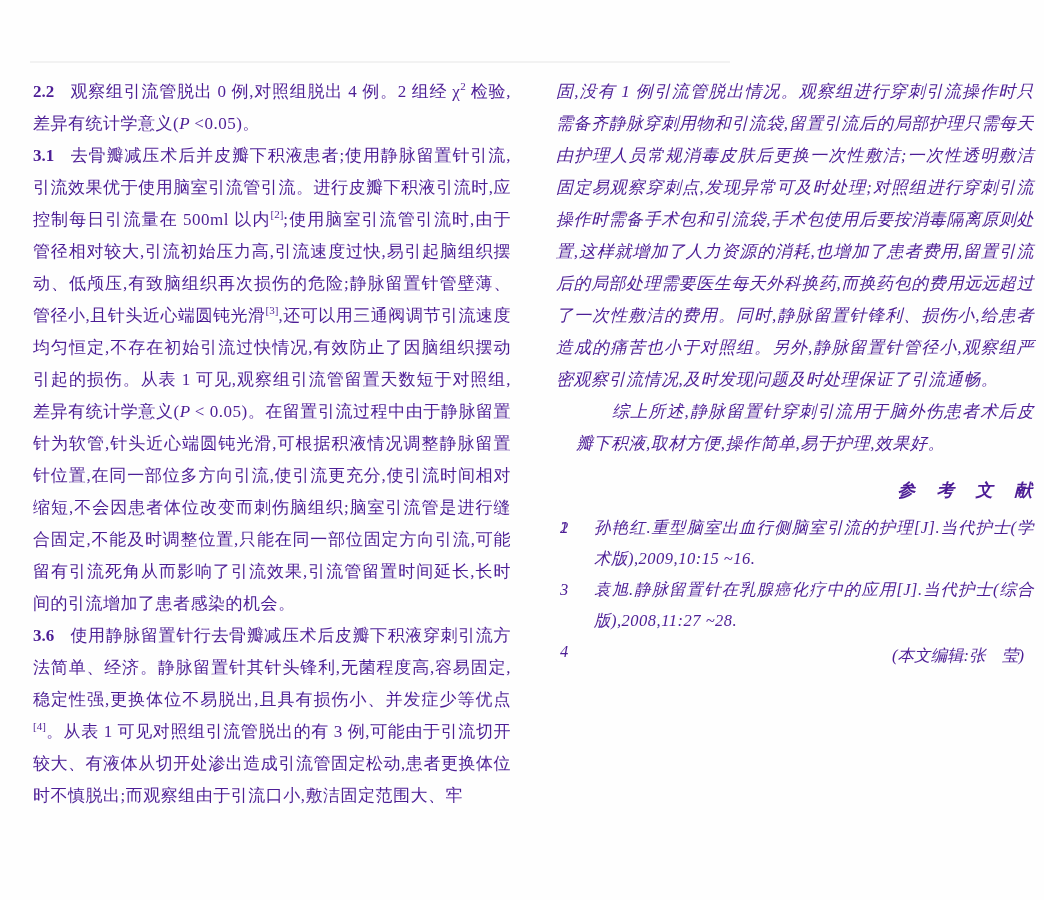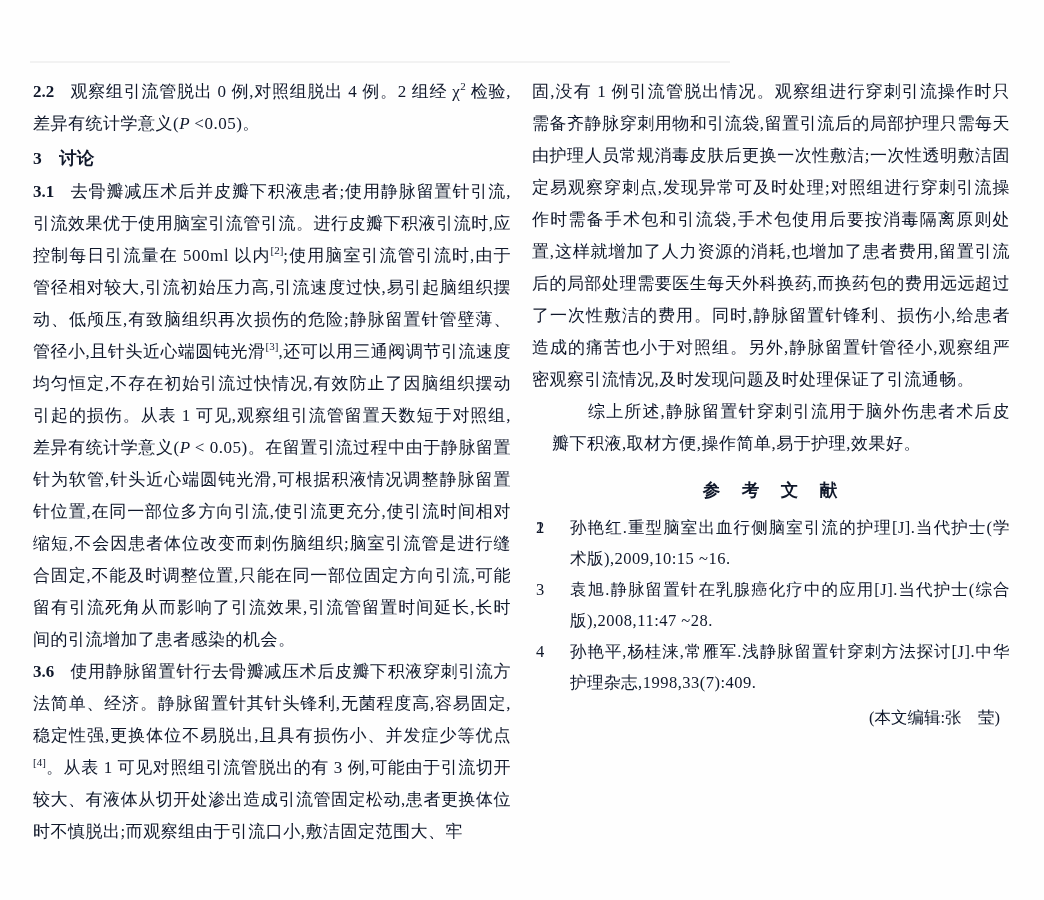--- a/index.html
+++ b/index.html
@@ -7,38 +7,38 @@
     padding: 0;
     background: #ffffff;
   }
   .page {
     position: relative;
     width: 1044px;
     height: 900px;
     background: #fefefe;
     overflow: hidden;
     font-family: "Liberation Serif", "DejaVu Serif", serif;
-    color: #0f172a;
+    color: #4c1d95;
   }
   .scan-artifact {
     position: absolute;
     left: 30px;
     top: 61px;
     width: 700px;
     height: 2px;
     background: #e9e9e9;
     opacity: .6;
   }
   .col {
     position: absolute;
     top: 76px;
     width: 478px;
   }
   .col-left  { left: 33px; }
-  .col-right { left: 532px; }
+  .col-right { left: 556px; font-style: italic; }
 
   .para {
     margin: 0;
     font-size: 17px;
     line-height: 32px;
     text-align: justify;
     letter-spacing: 0.5px;
   }
   .pnum {
     font-weight: bold;
@@ -64,21 +64,21 @@
   }
   .indent-2 {
     text-indent: 36px;
     margin-left: 20px;
   }
   .ref-heading {
     margin: 14px 0 6px 0;
     font-size: 17.5px;
     line-height: 32px;
     font-weight: bold;
-    text-align: center;
+    text-align: right;
     letter-spacing: 2px;
   }
   .refs {
     list-style: none;
     margin: 0;
     padding: 0;
   }
   .ref {
     position: relative;
     padding-left: 38px;
@@ -102,36 +102,35 @@
 </style>
 </head>
 <body>
 
 <div class="page">
   <div class="scan-artifact"></div>
 
   <div class="col col-left">
     <p class="para"><span class="pnum">2.2</span><span>观察组引流管脱出 0 例,对照组脱出 4 例。2 组经 χ<sup>2</sup> 检验,差异有统计学意义(<i>P</i> &lt;0.05)。</span></p>
 
-    <h3 class="heading">3　讨论</h3>
 
     <p class="para"><span class="pnum">3.1</span><span>去骨瓣减压术后并皮瓣下积液患者;使用静脉留置针引流,引流效果优于使用脑室引流管引流。进行皮瓣下积液引流时,应控制每日引流量在 500ml 以内<sup>[2]</sup>;使用脑室引流管引流时,由于管径相对较大,引流初始压力高,引流速度过快,易引起脑组织摆动、低颅压,有致脑组织再次损伤的危险;静脉留置针管壁薄、管径小,且针头近心端圆钝光滑<sup>[3]</sup>,还可以用三通阀调节引流速度均匀恒定,不存在初始引流过快情况,有效防止了因脑组织摆动引起的损伤。从表 1 可见,观察组引流管留置天数短于对照组,差异有统计学意义(<i>P</i> &lt; 0.05)。在留置引流过程中由于静脉留置针为软管,针头近心端圆钝光滑,可根据积液情况调整静脉留置针位置,在同一部位多方向引流,使引流更充分,使引流时间相对缩短,不会因患者体位改变而刺伤脑组织;脑室引流管是进行缝合固定,不能及时调整位置,只能在同一部位固定方向引流,可能留有引流死角从而影响了引流效果,引流管留置时间延长,长时间的引流增加了患者感染的机会。</span></p>
 
     <p class="para"><span class="pnum">3.6</span><span>使用静脉留置针行去骨瓣减压术后皮瓣下积液穿刺引流方法简单、经济。静脉留置针其针头锋利,无菌程度高,容易固定,稳定性强,更换体位不易脱出,且具有损伤小、并发症少等优点<sup>[4]</sup>。从表 1 可见对照组引流管脱出的有 3 例,可能由于引流切开较大、有液体从切开处渗出造成引流管固定松动,患者更换体位时不慎脱出;而观察组由于引流口小,敷洁固定范围大、牢</span></p>
   </div>
 
   <div class="col col-right">
     <p class="para"><span>固,没有 1 例引流管脱出情况。观察组进行穿刺引流操作时只需备齐静脉穿刺用物和引流袋,留置引流后的局部护理只需每天由护理人员常规消毒皮肤后更换一次性敷洁;一次性透明敷洁固定易观察穿刺点,发现异常可及时处理;对照组进行穿刺引流操作时需备手术包和引流袋,手术包使用后要按消毒隔离原则处置,这样就增加了人力资源的消耗,也增加了患者费用,留置引流后的局部处理需要医生每天外科换药,而换药包的费用远远超过了一次性敷洁的费用。同时,静脉留置针锋利、损伤小,给患者造成的痛苦也小于对照组。另外,静脉留置针管径小,观察组严密观察引流情况,及时发现问题及时处理保证了引流通畅。</span></p>
 
     <p class="para indent-2"><span>综上所述,静脉留置针穿刺引流用于脑外伤患者术后皮瓣下积液,取材方便,操作简单,易于护理,效果好。</span></p>
 
     <h3 class="ref-heading">参　考　文　献</h3>
 
     <ol class="refs">
       <li class="ref"><span class="ref-num">1</span></li>
       <li class="ref"><span class="ref-num">2</span><span>孙艳红.重型脑室出血行侧脑室引流的护理[J].当代护士(学术版),2009,10:15 ~16.</span></li>
-      <li class="ref"><span class="ref-num">3</span><span>袁旭.静脉留置针在乳腺癌化疗中的应用[J].当代护士(综合版),2008,11:47 ~28.</span></li>
-      <li class="ref"><span class="ref-num">4</span><span>孙艳平,杨桂涞,常雁军.浅静脉留置针穿刺方法探讨[J].中华护理杂志,1998,33(7):409.</span></li>
+      <li class="ref"><span class="ref-num">3</span><span>袁旭.静脉留置针在乳腺癌化疗中的应用[J].当代护士(综合版),2008,11:27 ~28.</span></li>
+      <li class="ref"><span class="ref-num">4</span></li>
     </ol>
 
     <p class="editor-note">(本文编辑:张　莹)</p>
   </div>
 </div>
 
 </body></html>

